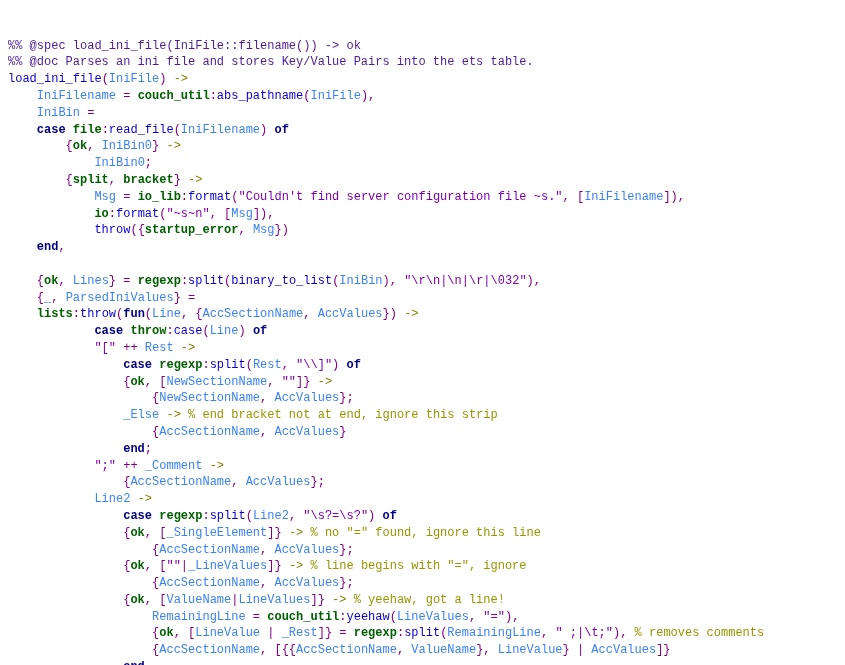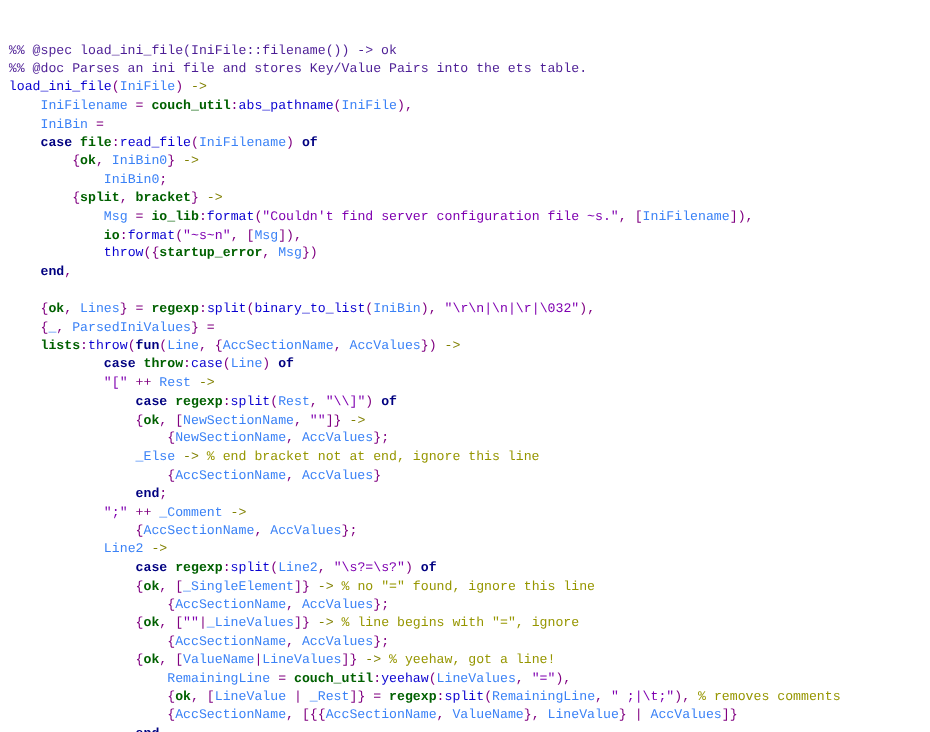--- a/index.html
+++ b/index.html
@@ -39,21 +39,21 @@
     <span class="kw">end</span><span class="pn">,</span>
 
     <span class="pn">{</span><span class="at">ok</span><span class="pn">,</span> <span class="var">Lines</span><span class="pn">}</span> <span class="pn">=</span> <span class="at">regexp</span><span class="pn">:</span><span class="fn">split</span><span class="pn">(</span><span class="fn">binary_to_list</span><span class="pn">(</span><span class="var">IniBin</span><span class="pn">),</span> <span class="str">"\r\n|\n|\r|\032"</span><span class="pn">),</span>
     <span class="pn">{</span><span class="var">_</span><span class="pn">,</span> <span class="var">ParsedIniValues</span><span class="pn">}</span> <span class="pn">=</span>
     <span class="at">lists</span><span class="pn">:</span><span class="fn">throw</span><span class="pn">(</span><span class="kw">fun</span><span class="pn">(</span><span class="var">Line</span><span class="pn">,</span> <span class="pn">{</span><span class="var">AccSectionName</span><span class="pn">,</span> <span class="var">AccValues</span><span class="pn">})</span> <span class="ar">-&gt;</span>
             <span class="kw">case</span> <span class="at">throw</span><span class="pn">:</span><span class="fn">case</span><span class="pn">(</span><span class="var">Line</span><span class="pn">)</span> <span class="kw">of</span>
             <span class="str">"["</span> <span class="pn">++</span> <span class="var">Rest</span> <span class="ar">-&gt;</span>
                 <span class="kw">case</span> <span class="at">regexp</span><span class="pn">:</span><span class="fn">split</span><span class="pn">(</span><span class="var">Rest</span><span class="pn">,</span> <span class="str">"\\]"</span><span class="pn">)</span> <span class="kw">of</span>
                 <span class="pn">{</span><span class="at">ok</span><span class="pn">,</span> <span class="pn">[</span><span class="var">NewSectionName</span><span class="pn">,</span> <span class="str">""</span><span class="pn">]}</span> <span class="ar">-&gt;</span>
                     <span class="pn">{</span><span class="var">NewSectionName</span><span class="pn">,</span> <span class="var">AccValues</span><span class="pn">};</span>
-                <span class="var">_Else</span> <span class="ar">-&gt;</span> <span class="pcm">% end bracket not at end, ignore this line</span>
+                <span class="var">_Else</span> <span class="ar">-&gt;</span> <span class="pcm">% end bracket not at end, ignore this strip</span>
                     <span class="pn">{</span><span class="var">AccSectionName</span><span class="pn">,</span> <span class="var">AccValues</span><span class="pn">}</span>
                 <span class="kw">end</span><span class="pn">;</span>
             <span class="str">";"</span> <span class="pn">++</span> <span class="var">_Comment</span> <span class="ar">-&gt;</span>
                 <span class="pn">{</span><span class="var">AccSectionName</span><span class="pn">,</span> <span class="var">AccValues</span><span class="pn">};</span>
             <span class="var">Line2</span> <span class="ar">-&gt;</span>
                 <span class="kw">case</span> <span class="at">regexp</span><span class="pn">:</span><span class="fn">split</span><span class="pn">(</span><span class="var">Line2</span><span class="pn">,</span> <span class="str">"\s?=\s?"</span><span class="pn">)</span> <span class="kw">of</span>
                 <span class="pn">{</span><span class="at">ok</span><span class="pn">,</span> <span class="pn">[</span><span class="var">_SingleElement</span><span class="pn">]}</span> <span class="ar">-&gt;</span> <span class="pcm">% no "=" found, ignore this line</span>
                     <span class="pn">{</span><span class="var">AccSectionName</span><span class="pn">,</span> <span class="var">AccValues</span><span class="pn">};</span>
                 <span class="pn">{</span><span class="at">ok</span><span class="pn">,</span> <span class="pn">[</span><span class="str">""</span><span class="pn">|</span><span class="var">_LineValues</span><span class="pn">]}</span> <span class="ar">-&gt;</span> <span class="pcm">% line begins with "=", ignore</span>
                     <span class="pn">{</span><span class="var">AccSectionName</span><span class="pn">,</span> <span class="var">AccValues</span><span class="pn">};</span>

